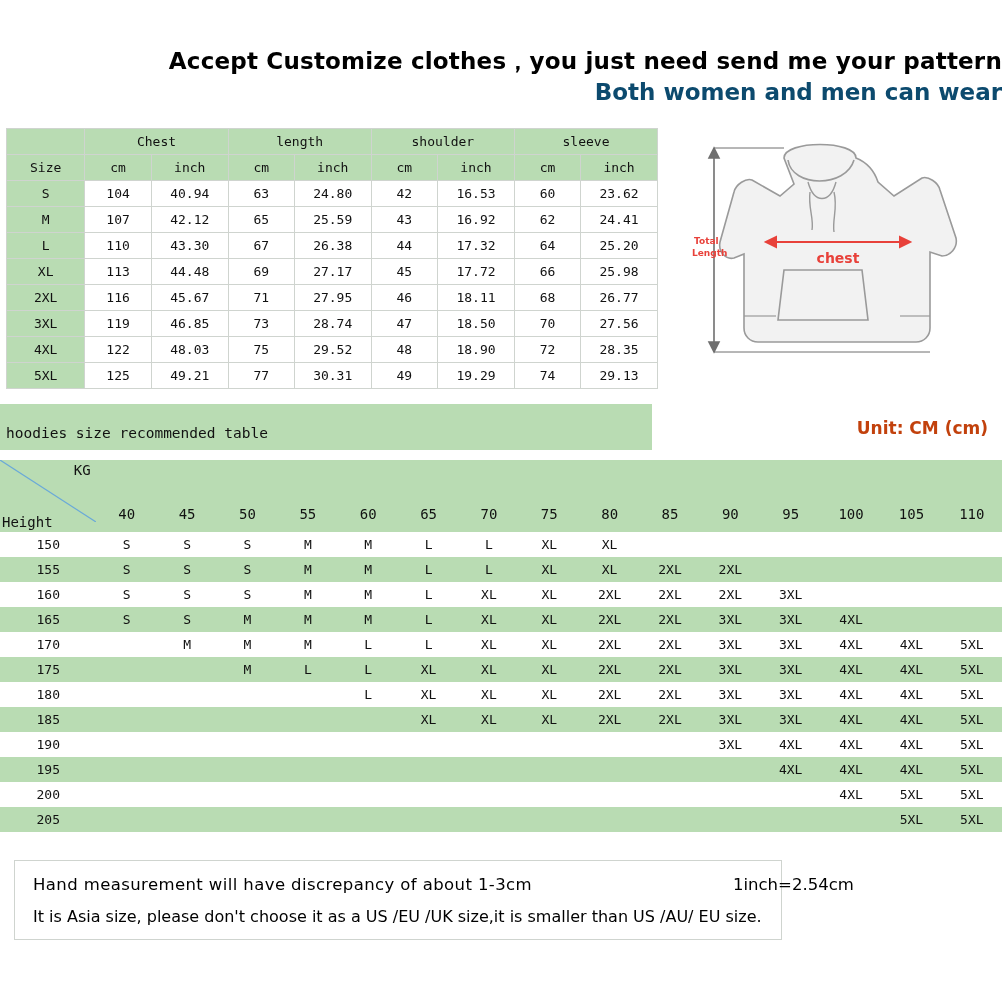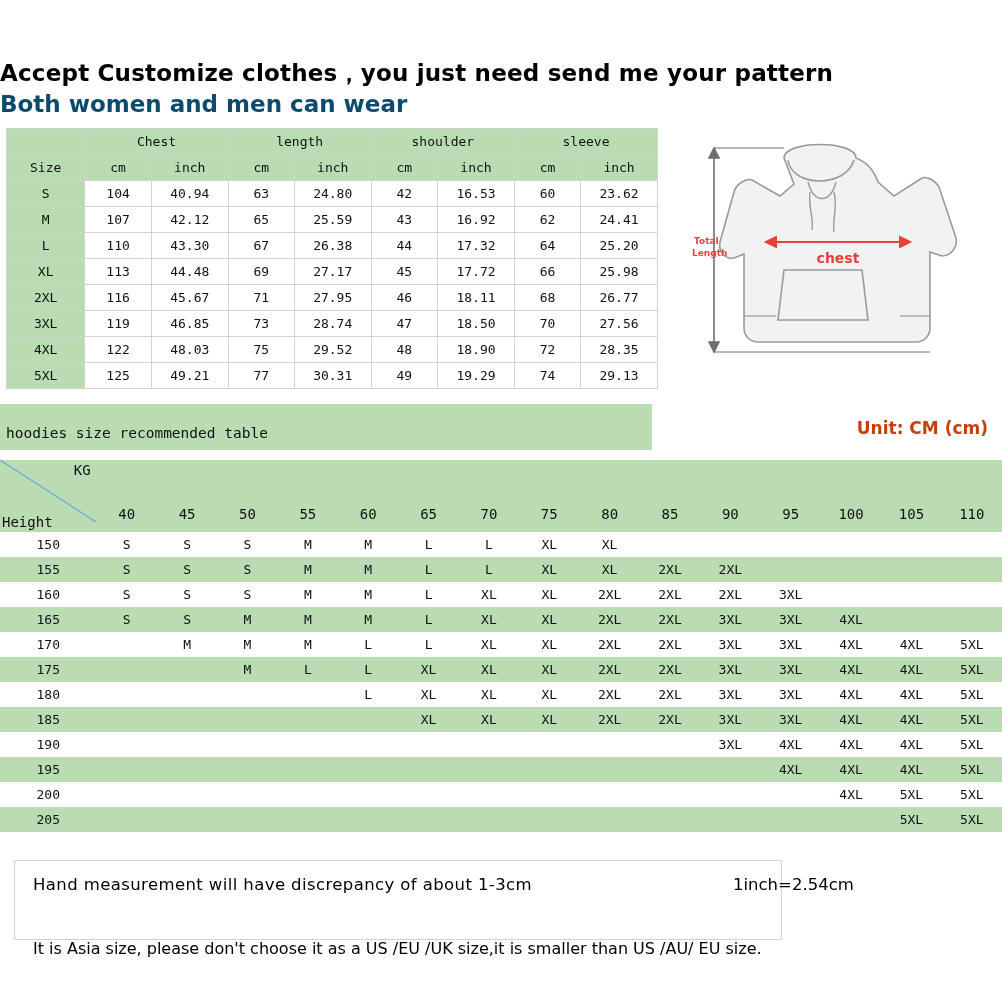--- a/index.html
+++ b/index.html
@@ -11,22 +11,22 @@
     width: 1002px;
     height: 1002px;
     font-family: "DejaVu Sans", sans-serif;
     color: #111;
     position: relative;
     overflow: hidden;
   }
 
   
   .heading {
-    text-align: left;
-    padding-top: 58px;
+    text-align: right;
+    padding-top: 46px;
   }
   .heading .line1 {
     font-family: "DejaVu Sans", sans-serif;
     font-size: 23px;
     font-weight: bold;
     letter-spacing: 0.2px;
     color: #000;
     line-height: 1.35;
   }
   .heading .line2 {
@@ -192,21 +192,20 @@
     font-size: 16.5px;
     color: #000;
   }
   .note-line2 {
     position: absolute;
     left: 18px;
     top: 46px;
     font-family: "DejaVu Sans", sans-serif;
     font-size: 16px;
     color: #000;
-    margin-top: 32px;
   }
 </style>
 </head>
 <body>
 
 <div class="heading">
   <div class="line1">Accept Customize clothes，you just need send me your pattern</div>
   <div class="line2">Both women and men can wear</div>
 </div>
 

